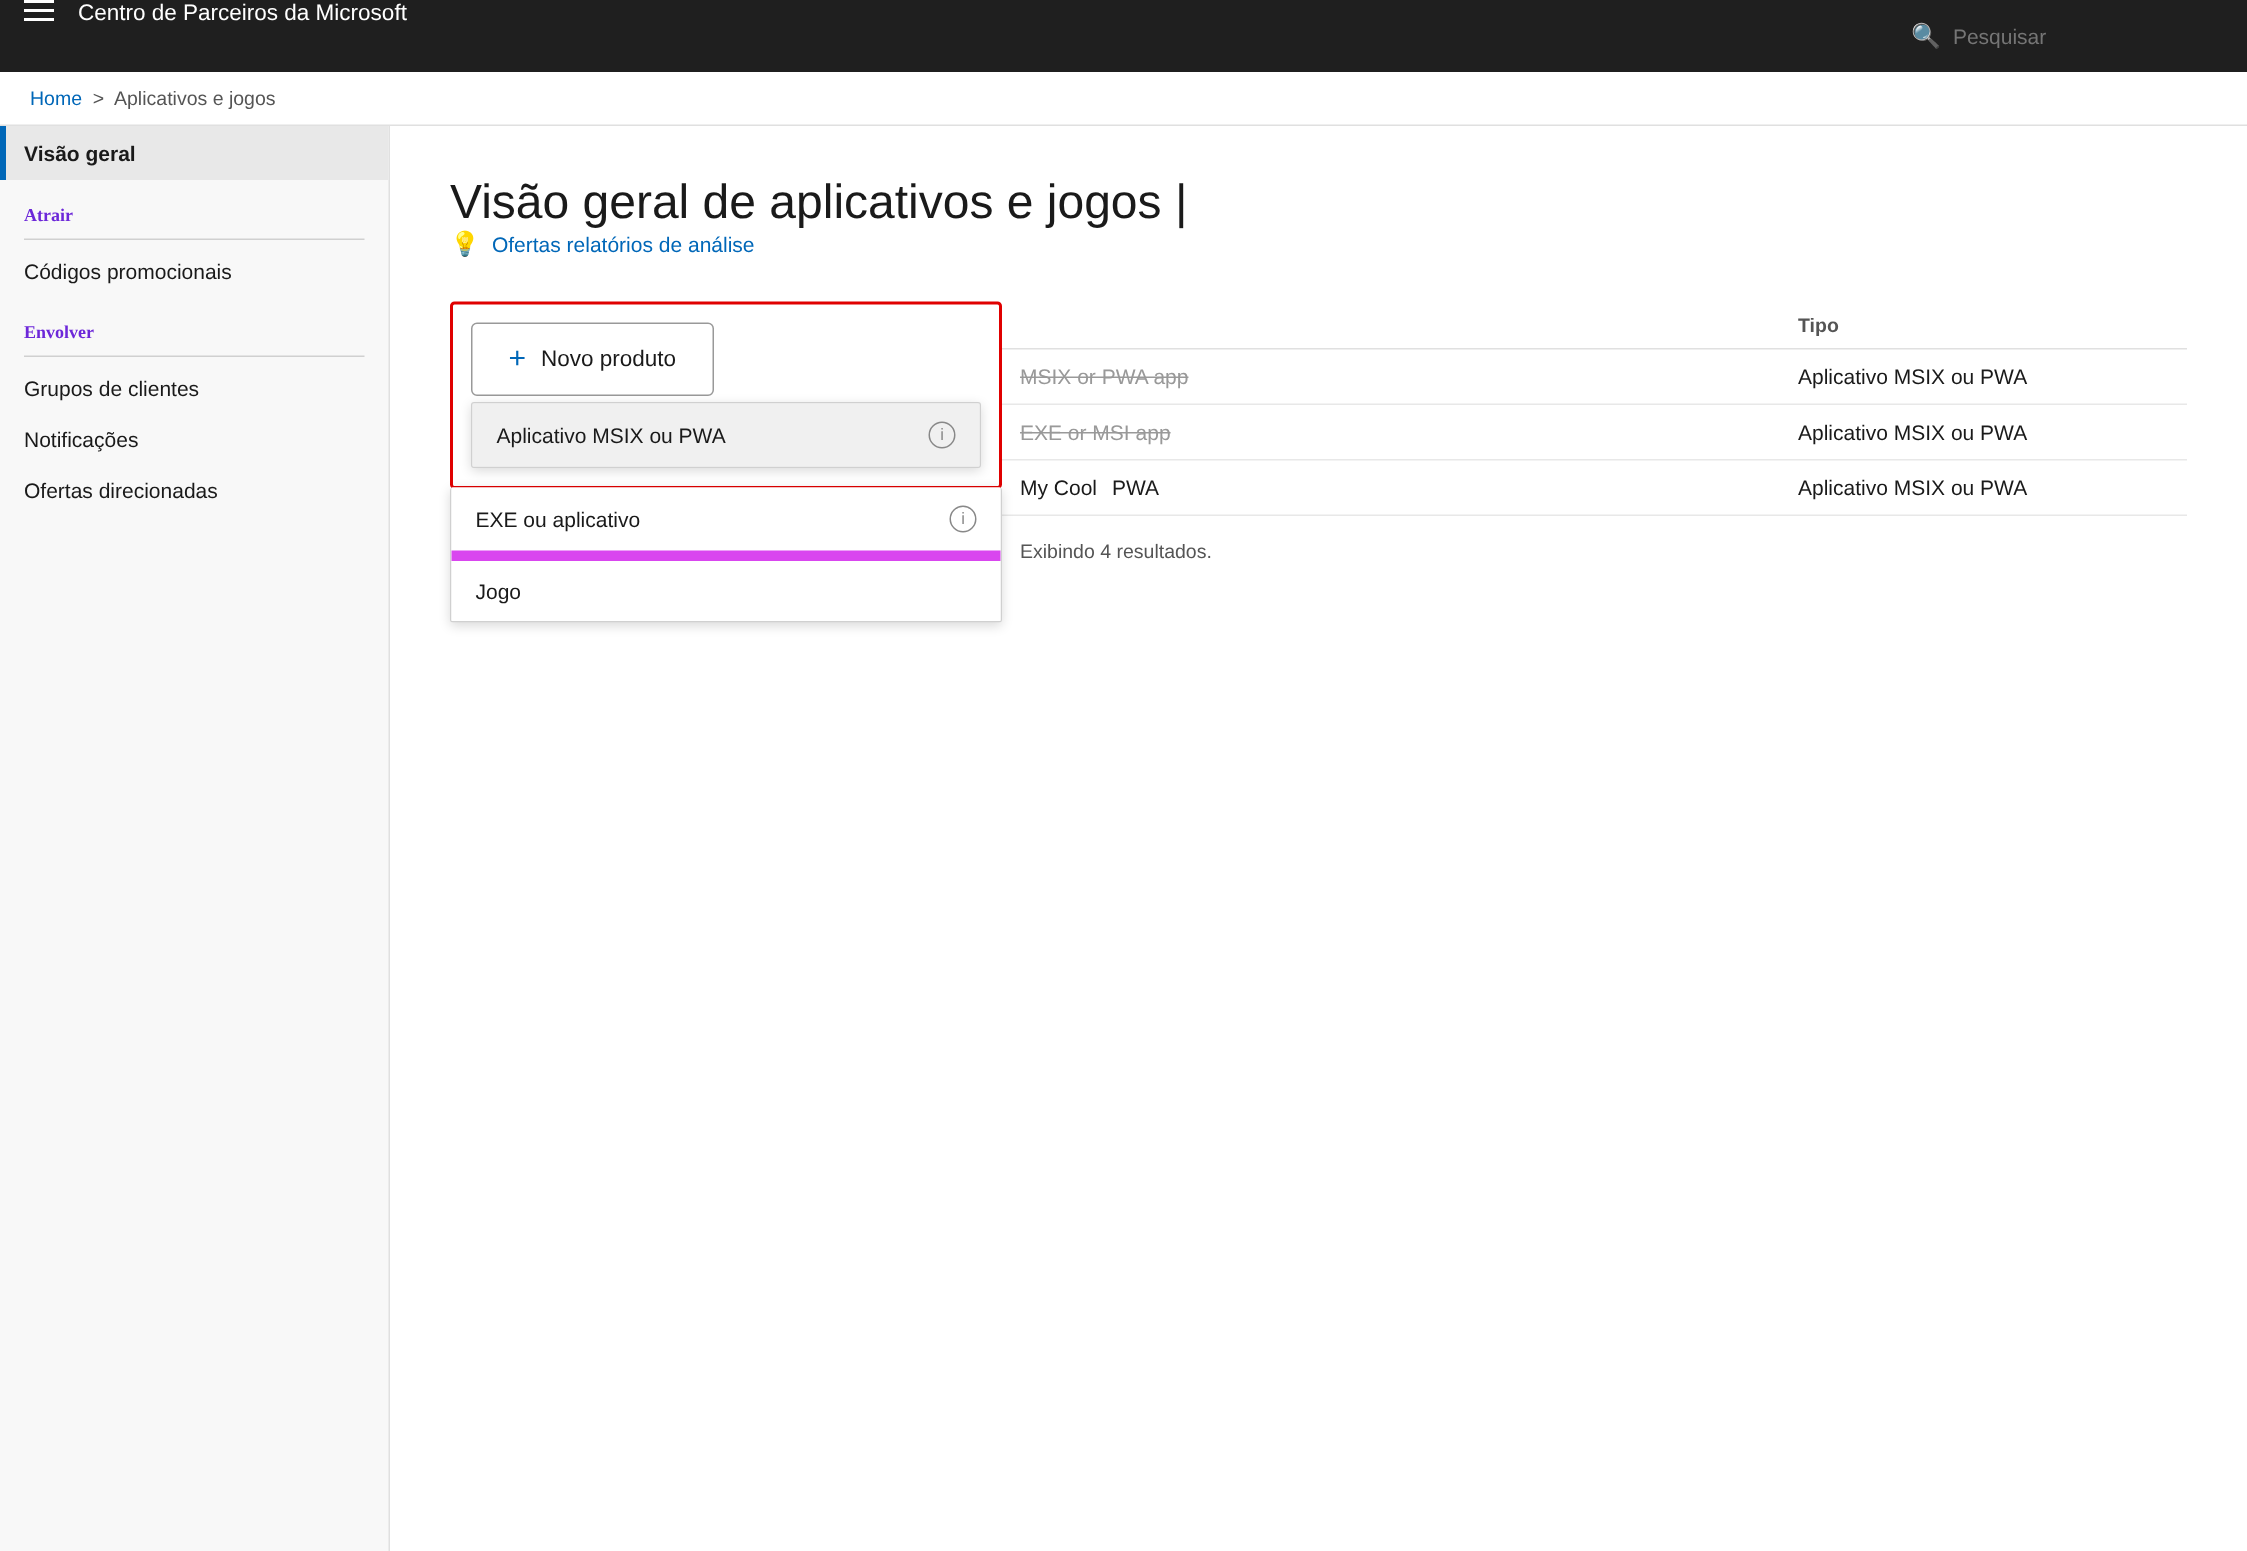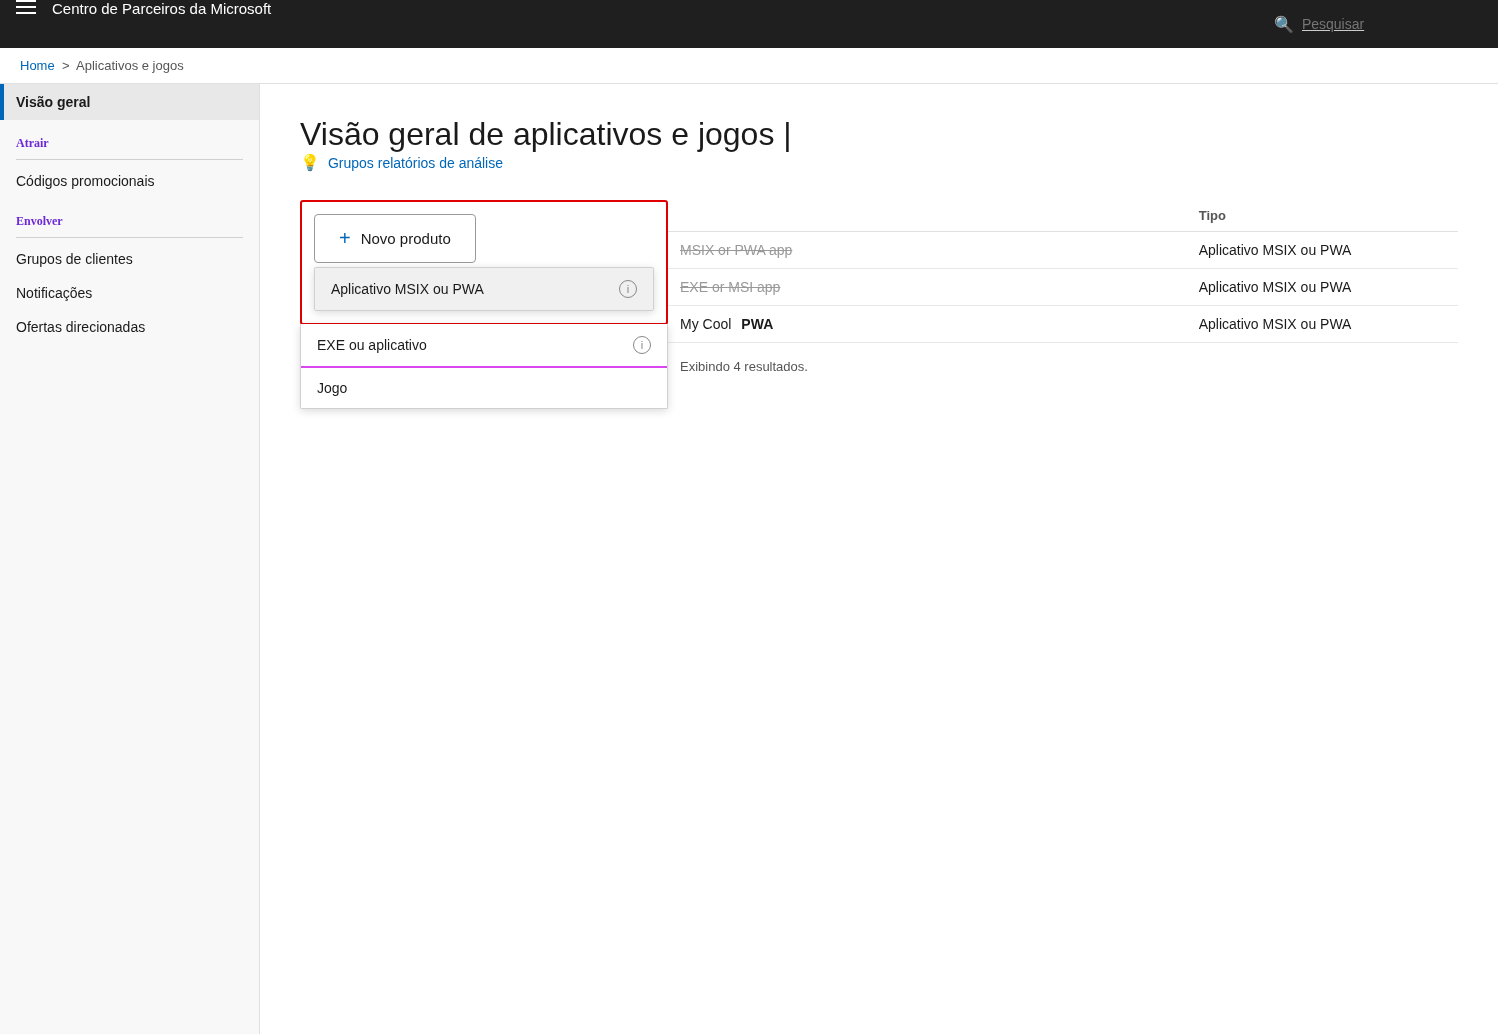--- a/index.html
+++ b/index.html
@@ -46,21 +46,20 @@
       font-size: 16px;
       color: #ccc;
     }
     .navbar-search-input {
       background: transparent;
       border: none;
       color: #ccc;
       font-size: 14px;
       outline: none;
       width: 160px;
-      text-decoration: underline;
     }
 
     
     .breadcrumb {
       padding: 10px 20px;
       font-size: 13px;
       color: #555;
       border-bottom: 1px solid #e0e0e0;
       background: #fff;
     }
@@ -164,21 +163,21 @@
       position: relative;
       z-index: 20;
     }
     .dropdown-item {
       display: flex;
       align-items: center;
       justify-content: space-between;
       padding: 12px 16px;
       font-size: 14px;
       cursor: pointer;
-      border-bottom: 2px solid #d946ef;
+      border-bottom: 7px solid #d946ef;
       background: #fff;
     }
     .dropdown-item:last-child { border-bottom: none; }
     .dropdown-item-highlighted {
       background: #f0f0f0;
     }
     .info-icon {
       width: 18px;
       height: 18px;
       border: 1px solid #888;
@@ -305,21 +304,21 @@
     <div class="sidebar-item">Grupos de clientes</div>
     <div class="sidebar-item">Notificações</div>
     <div class="sidebar-item">Ofertas direcionadas</div>
   </aside>
 
   <main class="main">
     <h1 class="page-title">Visão geral de aplicativos e jogos |</h1>
 
     <div class="analytics-link">
       <span class="lightbulb-icon">💡</span>
-      <span>Grupos relatórios de análise</span>
+      <span>Ofertas relatórios de análise</span>
     </div>
 
     <div class="content-with-overlay">
 
       <div class="overlay-region">
         <div class="red-box-wrapper">
           
           <button class="new-product-btn">
             <span class="plus-icon">+</span>
             <span>Novo produto</span>
@@ -364,21 +363,21 @@
           <div class="table-cell-name">
             <span class="strikethrough">EXE or MSI app</span>
           </div>
           <div class="table-cell-type">Aplicativo MSIX ou PWA</div>
         </div>
 
         <div class="table-row" style="padding-left: 380px;">
           <div class="table-cell-name">
             <span class="app-name-with-tag">
               <span>My Cool</span>
-              <span style="margin-left:4px;font-weight:bold;">PWA</span>
+              <span style="margin-left:4px;">PWA</span>
             </span>
           </div>
           <div class="table-cell-type">Aplicativo MSIX ou PWA</div>
         </div>
 
         <div class="result-count" style="padding-left: 380px;">Exibindo 4 resultados.</div>
       </div>
     </div>
   </main>
 </div>

